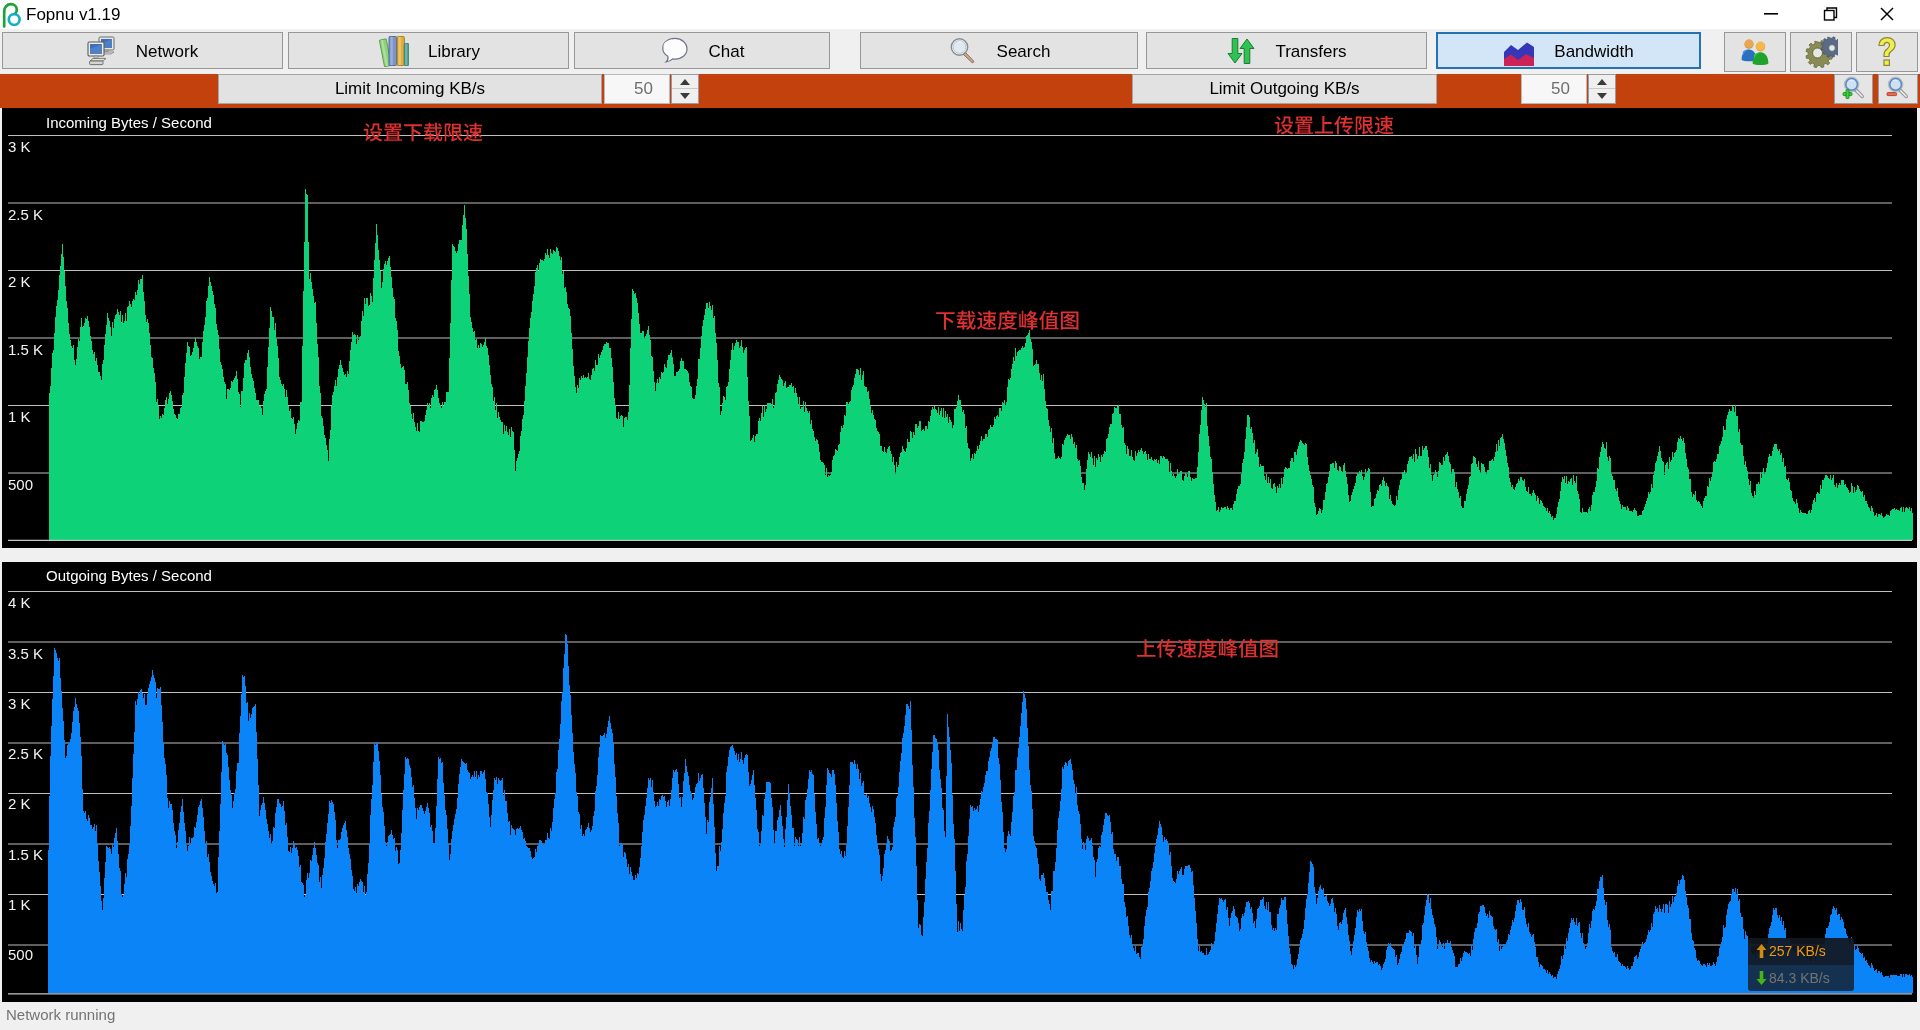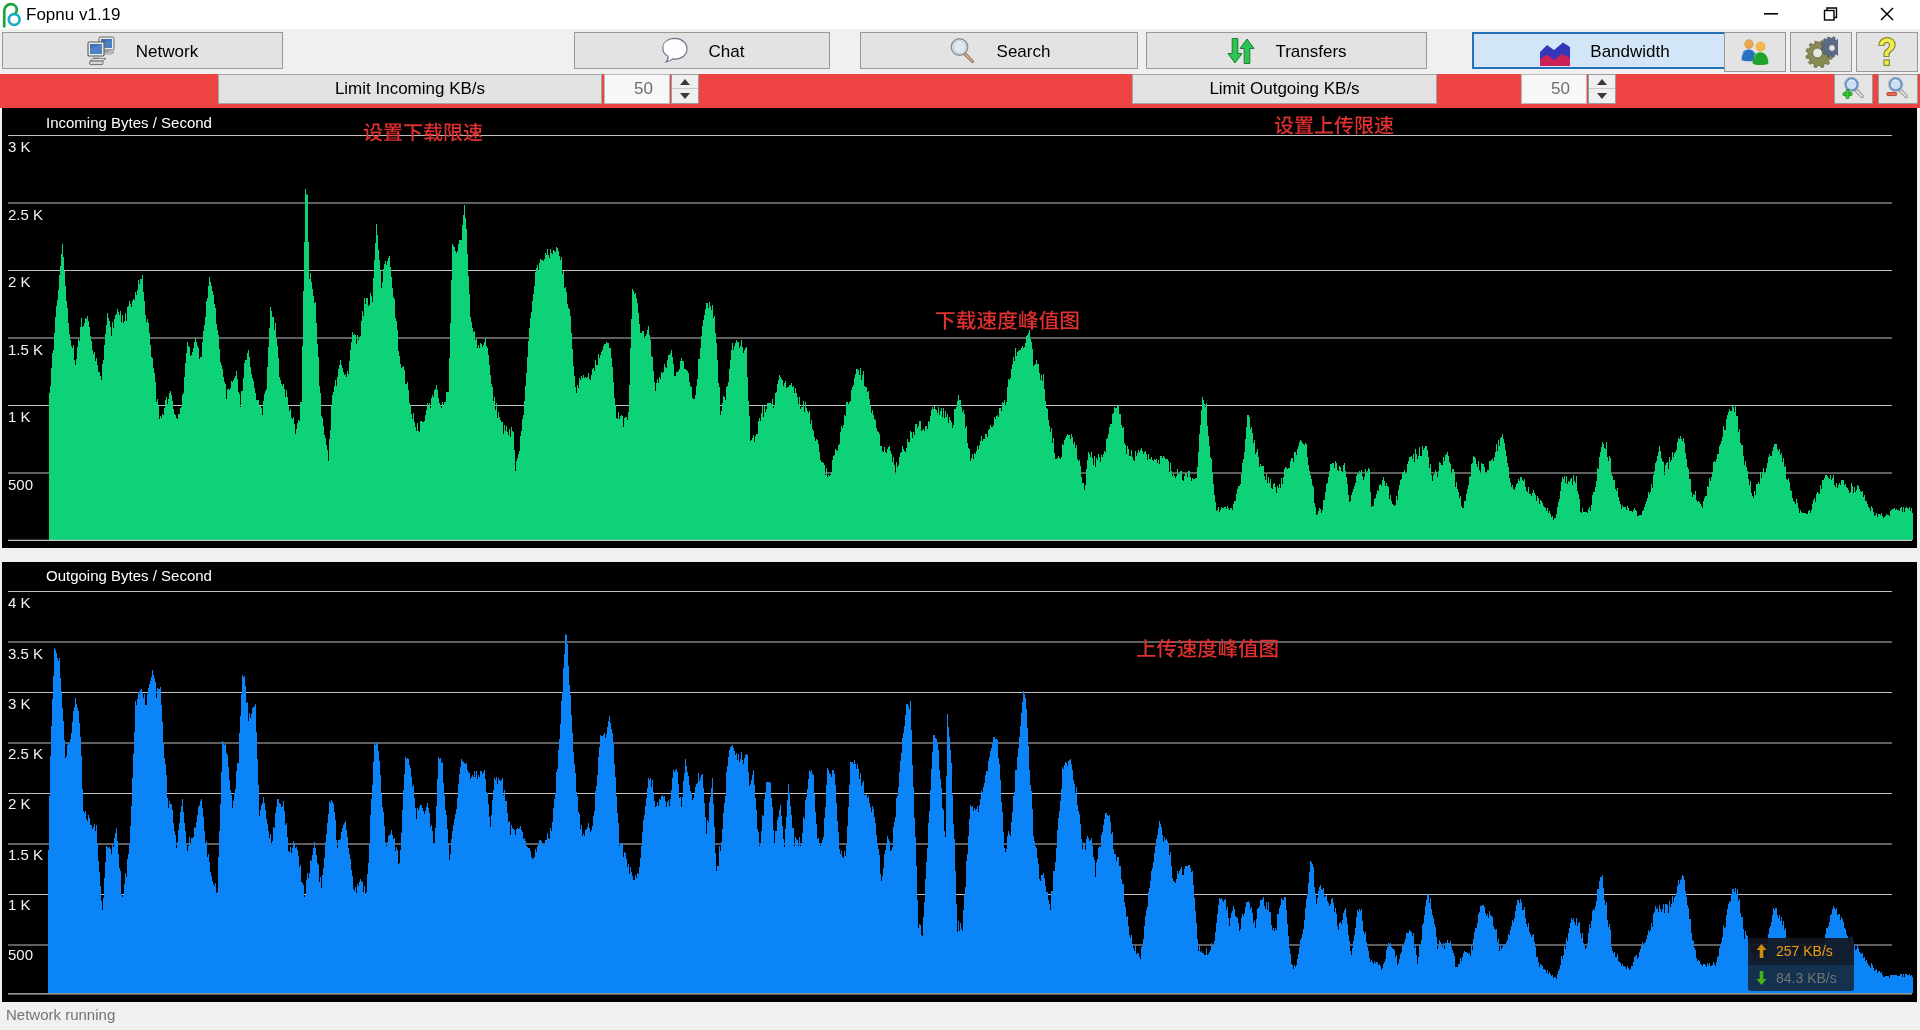--- a/index.html
+++ b/index.html
@@ -5,36 +5,36 @@
 #titlebar {position:absolute;left:0;top:0;width:1920px;height:29px;background:#fff}
 #titlebar .logo {position:absolute;left:0px;top:1px}
 #titlebar .ttext {position:absolute;left:26px;top:5px;font-size:17px;color:#000}
 #tabrow {position:absolute;left:0;top:29px;width:1920px;height:45px;background:#f0f0f0}
 .tab,.tabsel {position:absolute;top:3px;height:37px;display:flex;align-items:center;justify-content:center;gap:19px}
 .tab {background:#e3e3e3;border:1px solid #979797}
 .tabsel {background:#d3e6f8;border:2px solid #2471b8;height:37px}
 .smalltab {height:40px}
 .tlabel {font-size:17px;color:#000;margin-top:3px}
 .ticon {display:flex;align-items:center}
-#row2 {position:absolute;left:0;top:74px;width:1920px;height:34px;background:#ef4444}
+#row2 {position:absolute;left:0;top:74px;width:1920px;height:34px;background:#c2410c}
 .btn2 {position:absolute;top:0;height:30px;background:#e2e2e2;border:1px solid #a5a5a5;font-size:17px;color:#000;display:flex;align-items:center;justify-content:center}
 .spinfield {position:absolute;top:0;width:66px;height:30px;background:#f7f7f7;border:1px solid #b9b9b9;font-size:17px;color:#6e6e6e;text-align:right;padding:4px 16px 0 0}
 .spinbtns {position:absolute;top:0;width:28px;height:30px;border:1px solid #9a9aa2;background:#e9e9e9}
 .spup,.spdn {width:100%;height:14px;display:flex;align-items:center;justify-content:center;background:#efefef}
 .spup {border-bottom:1px solid #c9c9c9}
 .tri-up {width:0;height:0;border-left:5px solid transparent;border-right:5px solid transparent;border-bottom:6px solid #3a3a3a}
 .tri-dn {width:0;height:0;border-left:5px solid transparent;border-right:5px solid transparent;border-top:6px solid #3a3a3a}
 .zoombtn {position:absolute;top:0;height:30px;background:#e5e5e5;border:1px solid #9a9a9a;display:flex;align-items:center;justify-content:center}
 #chart1,#chart2 {position:absolute;left:2px;width:1915px;height:440px;background:#000}
 #chart1 {top:108px} #chart2 {top:562px}
 .glabel {font-size:15px;fill:#f2f2f2;font-family:"Liberation Sans",sans-serif}
 .gtitle {font-size:15px;fill:#fff;font-family:"Liberation Sans",sans-serif}
 #statusbar {position:absolute;left:0;top:1002px;width:1920px;height:28px;background:#f0f0f0;font-size:15px;color:#737373;padding:4px 4px 0 6px}
 #ov {position:absolute;left:1748px;top:938px;width:106px;height:53px;border-radius:3px;overflow:hidden;font-size:14px}
-.ovrow {height:50%;display:flex;align-items:center;padding-left:7px;gap:8px}
+.ovrow {height:50%;display:flex;align-items:center;padding-left:7px;gap:1px}
 .ov1 {background:rgba(18,24,32,0.93)}
 .ov2 {background:rgba(21,41,60,0.90)}
 </style></head>
 <body>
 <div id="titlebar">
     <span class="logo"><svg width="30" height="28" viewBox="0 0 30 28">
 <path d="M4.2 25.5 V10.2 C4.2 6.2 7.2 3.2 10.8 3.2 c3.4 0 6 2.5 6 5.6 0 1.4 -0.5 2.6 -1.4 3.6" fill="none" stroke="#1ea23a" stroke-width="2.7" stroke-linecap="round"></path>
 <circle cx="14.2" cy="18.6" r="5.4" fill="none" stroke="#17aec2" stroke-width="2.7"></circle>
       </svg></span>
     <span class="ttext">Fopnu v1.19</span>
@@ -64,20 +64,37 @@
 <rect x="3" y="8" width="12" height="10" fill="#3f6fb5"></rect>
             <path d="M3 18 v-5 l12 -5 v10 z" fill="#5585c8" opacity=".85"></path>
 <rect x="7" y="20" width="4" height="2.2" fill="#c8c8c6" stroke="#777" stroke-width=".6"></rect>
 <path d="M3 25 h13 l3 -2.6 h-13 z" fill="#e2e2e0" stroke="#66665f" stroke-width=".8"></path>
 <rect x="2.6" y="25" width="13.4" height="3.6" rx=".8" fill="#d4d4d2" stroke="#66665f" stroke-width=".9"></rect>
 </g>
         </svg>
       </span>
       <span class="tlabel">Network</span>
     </div>
+<div class="tab" style="left:288px;width:281px">
+      <span class="ticon">
+        <svg width="32" height="32" viewBox="0 0 32 32">
+<g transform="translate(2.2,3) rotate(-11 5 14)">
+            <rect x="2.5" y="1.5" width="7" height="27" rx="1" fill="#8fd07e" stroke="#5da04e" stroke-width="1"></rect>
+            <rect x="4" y="1.8" width="2.2" height="26.4" fill="#a9e09a"></rect>
+          </g>
+<rect x="12" y="1.5" width="7.6" height="29" rx="1" fill="#7b93c8" stroke="#55688f" stroke-width="1"></rect>
+          <rect x="13.4" y="1.8" width="2.4" height="28.4" fill="#97aede"></rect>
+<rect x="20.2" y="1.5" width="7.2" height="29" rx="1" fill="#dfaf44" stroke="#a97f22" stroke-width="1"></rect>
+          <rect x="21.6" y="1.8" width="2.2" height="28.4" fill="#ecc668"></rect>
+<rect x="27.2" y="8.5" width="4.6" height="22" rx="1" fill="#57a294" stroke="#3d7c70" stroke-width="1"></rect>
+          <rect x="28.2" y="8.8" width="1.6" height="21.4" fill="#74b7aa"></rect>
+</svg>
+      </span>
+      <span class="tlabel">Library</span>
+    </div>
 <div class="tab" style="left:574px;width:256px">
       <span class="ticon">
         <svg width="30" height="30" viewBox="0 0 30 30">
 <path d="M15 2.6 C7.6 2.6 2 7.1 2 13.1 c0 3.6 2.1 6.7 5.4 8.6 0.6 2.4 -0.2 4.8 -1.8 6.2 2.8 -0.4 5.3 -1.6 7 -3.3 0.8 0.1 1.6 0.2 2.4 0.2 7.4 0 13 -4.5 13 -10.8 S22.4 2.6 15 2.6 z" fill="#fdfdff" stroke="#707487" stroke-width="1.3" transform="translate(0,0) scale(0.93) translate(1,0)"></path>
 <path d="M5 6.5 C8 3.8 12 3.4 14 3.5 c-6 0.6 -9.5 4 -10.4 7.5 C3.2 9.4 3.8 7.8 5 6.5z" fill="#fff"></path>
         </svg>
       </span>
       <span class="tlabel">Chat</span>
     </div>
 <div class="tab" style="left:860px;width:278px">
@@ -95,21 +112,21 @@
       <span class="ticon">
         <svg width="30" height="30" viewBox="0 0 30 30">
 <g stroke="#1d7a2e" stroke-width="1">
             <path d="M6.2 2.5 h5.6 v15 h4.2 l-7 9.5 -7 -9.5 h4.2 z" fill="#2ec353"></path>
 <path d="M23.8 27.5 h-5.6 v-15 h-4.2 l7 -9.5 7 9.5 h-4.2 z" fill="#2ec353"></path>
           </g>
         </svg>
       </span>
       <span class="tlabel">Transfers</span>
     </div>
-<div class="tabsel" style="left:1472px;width:265px">
+<div class="tabsel" style="left:1436px;width:265px">
       <span class="ticon">
         <svg width="32" height="26" viewBox="0 0 32 26" style="margin-top:7px">
 <path d="M1 11 L8 4 L15 9 L24 1.5 L31 6 V25 H1 Z" fill="#3636b8"></path>
 <path d="M1 18 L8 13.5 L15 19 L23 13 L31 17 V25 H1 Z" fill="#cc2256"></path>
         </svg>
       </span>
       <span class="tlabel">Bandwidth</span>
     </div>
 <div class="tab smalltab" style="left:1724px;width:62px">
       <svg width="32" height="32" viewBox="0 0 32 32">

